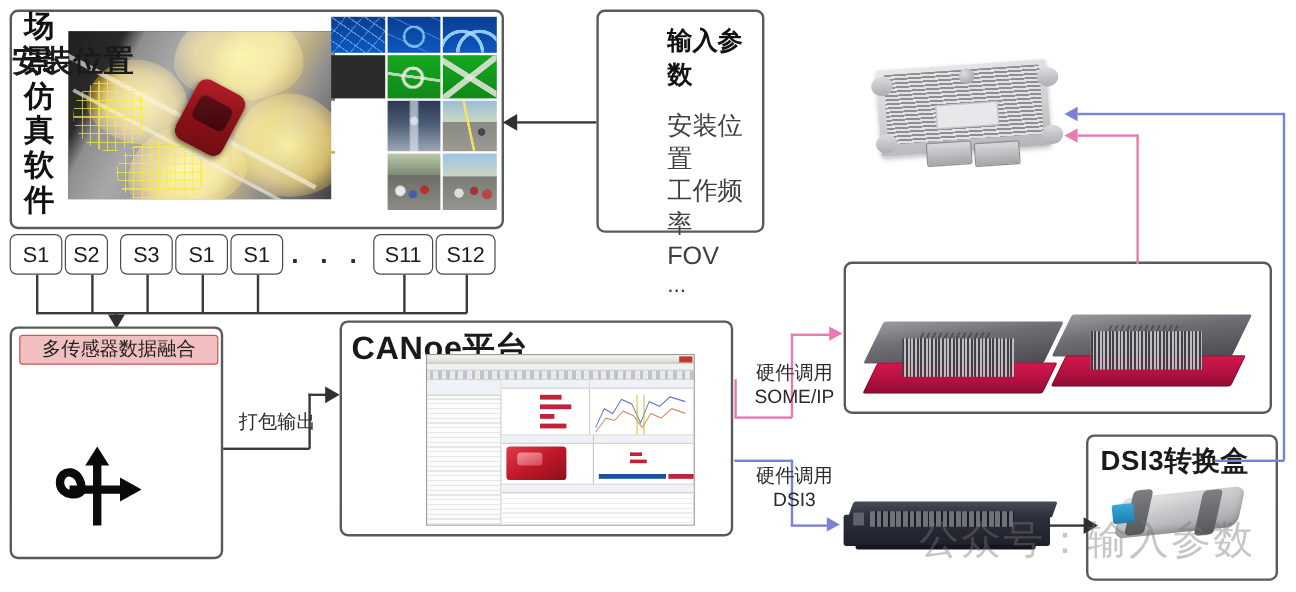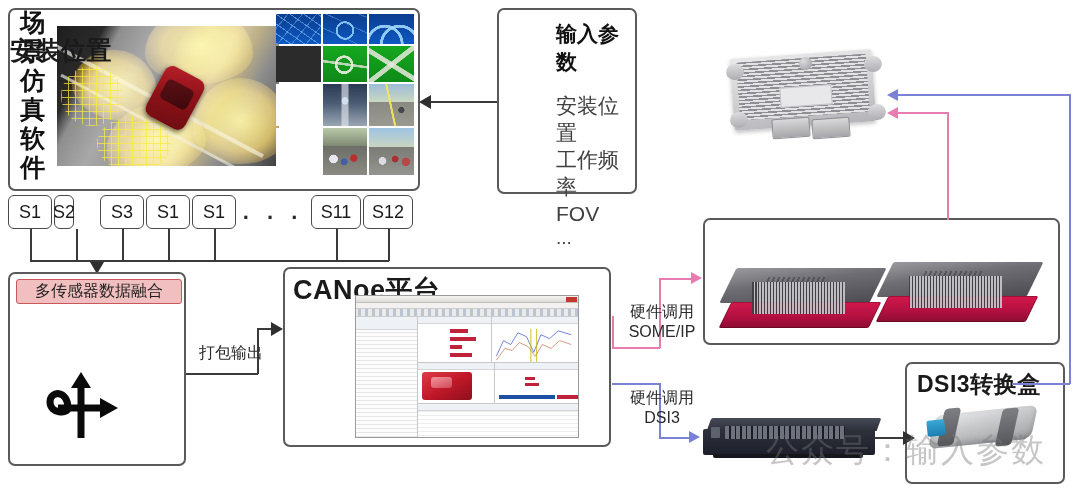--- a/index.html
+++ b/index.html
@@ -377,21 +377,21 @@
     <div class="thumb t-green cross"></div>
     <div class="thumb" style="background:#fff;"></div>
     <div class="thumb t-tunnel"></div>
     <div class="thumb t-hwy"></div>
     <div class="thumb" style="background:#fff;"></div>
     <div class="thumb t-traffic"></div>
     <div class="thumb t-street"></div>
   </div>
 
   <div class="sensor" style="left:8px;  width:44px;">S1</div>
-  <div class="sensor" style="left:54px; width:20px;">S2</div>
+  <div class="sensor" style="left:54px; width:36px;">S2</div>
   <div class="sensor" style="left:100px;width:44px;">S3</div>
   <div class="sensor" style="left:146px;width:44px;">S1</div>
   <div class="sensor" style="left:192px;width:44px;">S1</div>
   <div id="ellipsis">. . .</div>
   <div class="sensor" style="left:311px;width:50px;">S11</div>
   <div class="sensor" style="left:363px;width:50px;">S12</div>
 
   <div class="conn v" style="left:30px; top:229px; height:32px;"></div>
   <div class="conn v" style="left:76px; top:229px; height:32px;"></div>
   <div class="conn v" style="left:122px;top:229px; height:32px;"></div>

